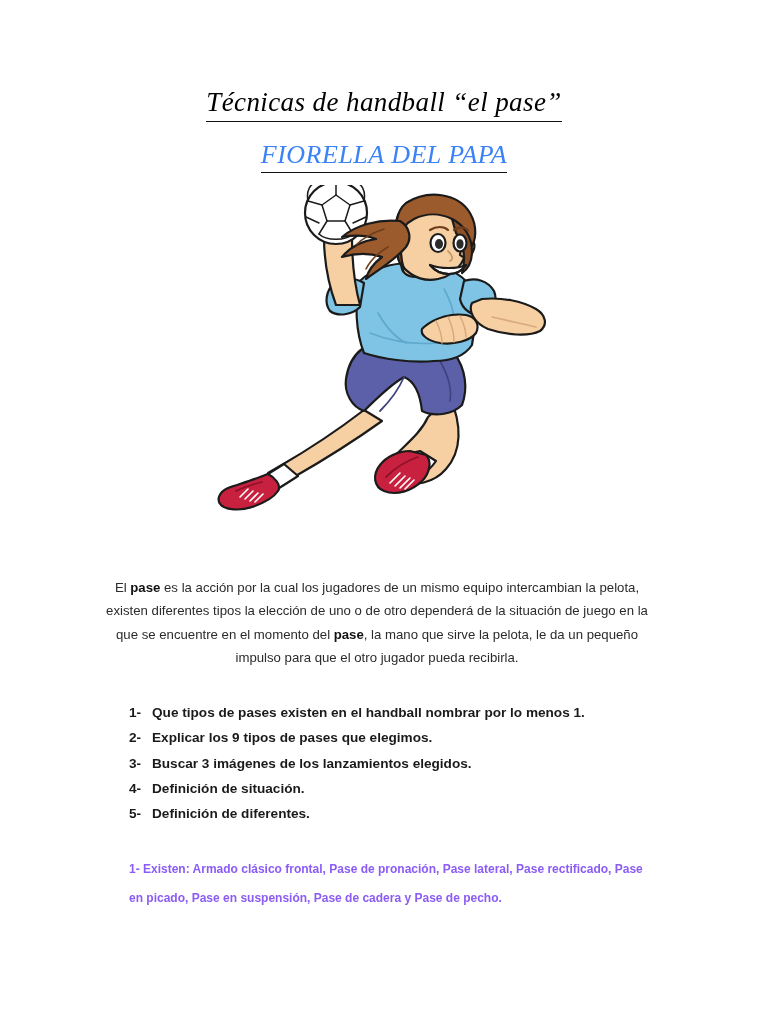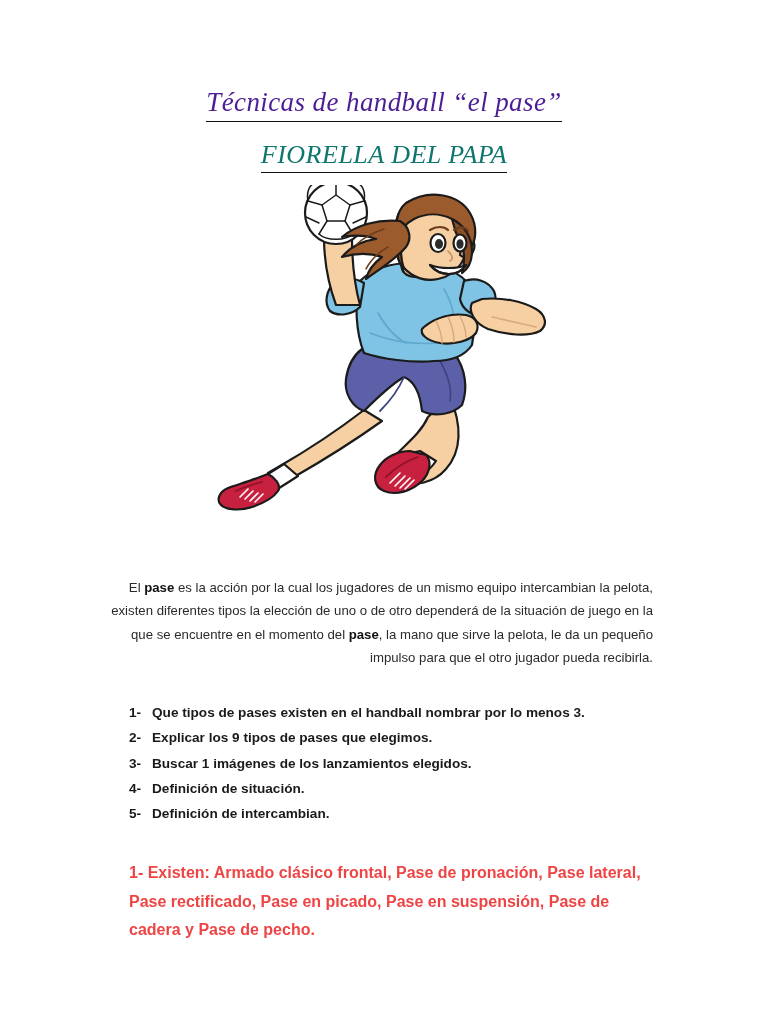--- a/index.html
+++ b/index.html
@@ -29,38 +29,38 @@
     left: 0;
     width: 768px;
     text-align: center;
   }
   .doc-title {
     font-family: "Liberation Serif", serif;
     font-style: italic;
     font-size: 27px;
     font-weight: 400;
     letter-spacing: 0.4px;
-    color: #4c1d95;
+    color: #000000;
     display: inline-block;
     border-bottom: 1.3px solid #111111;
     padding-bottom: 1px;
     line-height: 1.25;
   }
   .doc-subtitle-wrap {
     margin-top: 17px;
     width: 768px;
     text-align: center;
   }
   .doc-subtitle {
     font-family: "Liberation Serif", serif;
     font-style: italic;
     font-size: 26px;
     font-weight: 400;
     letter-spacing: 0.5px;
-    color: #0f766e;
+    color: #3b82f6;
     display: inline-block;
     border-bottom: 1.3px solid #111111;
     padding-bottom: 1px;
     line-height: 1.25;
   }
 
   
   .illustration {
     position: absolute;
     left: 214px;
@@ -73,21 +73,21 @@
   
   .body-para {
     position: absolute;
     left: 101px;
     top: 563px;
     width: 552px;
     font-family: "Liberation Sans", sans-serif;
     font-size: 13.2px;
     line-height: 23.2px;
     color: #2b2b2b;
-    text-align: right;
+    text-align: center;
   }
   .body-para b { font-weight: 700; color: #111; }
 
   
   .num-list {
     position: absolute;
     left: 129px;
     top: 700px;
     width: 560px;
   }
@@ -107,24 +107,24 @@
   }
   .num-text { flex: 1 1 auto; }
 
   
   .answer-para {
     position: absolute;
     left: 129px;
     top: 843px;
     width: 530px;
     font-family: "Liberation Sans", sans-serif;
-    font-size: 16px;
+    font-size: 12px;
     font-weight: 700;
     line-height: 28.5px;
-    color: #ef4444;
+    color: #8b5cf6;
   }
 </style>
 </head>
 <body>
 
 <div class="page">
 
   <div class="title-block">
     <div class="doc-title">Técnicas de handball “el pase”</div>
     <div class="doc-subtitle-wrap">
@@ -257,35 +257,35 @@
         <path d="M216 80 C226 92 244 92 252 80" fill="none" stroke="#1b1b1b" stroke-width="2"></path>
       </g>
     </svg>
   </div>
 
   <p class="body-para"><span>El </span><b>pase</b><span> es la acción por la cual los jugadores de un mismo equipo intercambian la pelota, existen diferentes tipos la elección de uno o de otro dependerá de la situación de juego en la que se encuentre en el momento del </span><b>pase</b><span>, la mano que sirve la pelota, le da un pequeño impulso para que el otro jugador pueda recibirla.</span></p>
 
   <div class="num-list">
     <div class="num-item">
       <span class="num-marker">1-</span>
-      <span class="num-text">Que tipos de pases existen en el handball nombrar por lo menos 3.</span>
+      <span class="num-text">Que tipos de pases existen en el handball nombrar por lo menos 1.</span>
     </div>
     <div class="num-item">
       <span class="num-marker">2-</span>
       <span class="num-text">Explicar los 9 tipos de pases que elegimos.</span>
     </div>
     <div class="num-item">
       <span class="num-marker">3-</span>
-      <span class="num-text">Buscar 1 imágenes de los lanzamientos elegidos.</span>
+      <span class="num-text">Buscar 3 imágenes de los lanzamientos elegidos.</span>
     </div>
     <div class="num-item">
       <span class="num-marker">4-</span>
       <span class="num-text">Definición de situación.</span>
     </div>
     <div class="num-item">
       <span class="num-marker">5-</span>
-      <span class="num-text">Definición de intercambian.</span>
+      <span class="num-text">Definición de diferentes.</span>
     </div>
   </div>
 
   <p class="answer-para">1- Existen: Armado clásico frontal, Pase de pronación, Pase lateral, Pase rectificado, Pase en picado, Pase en suspensión, Pase de cadera y Pase de pecho.</p>
 
 </div>
 
 </body></html>

